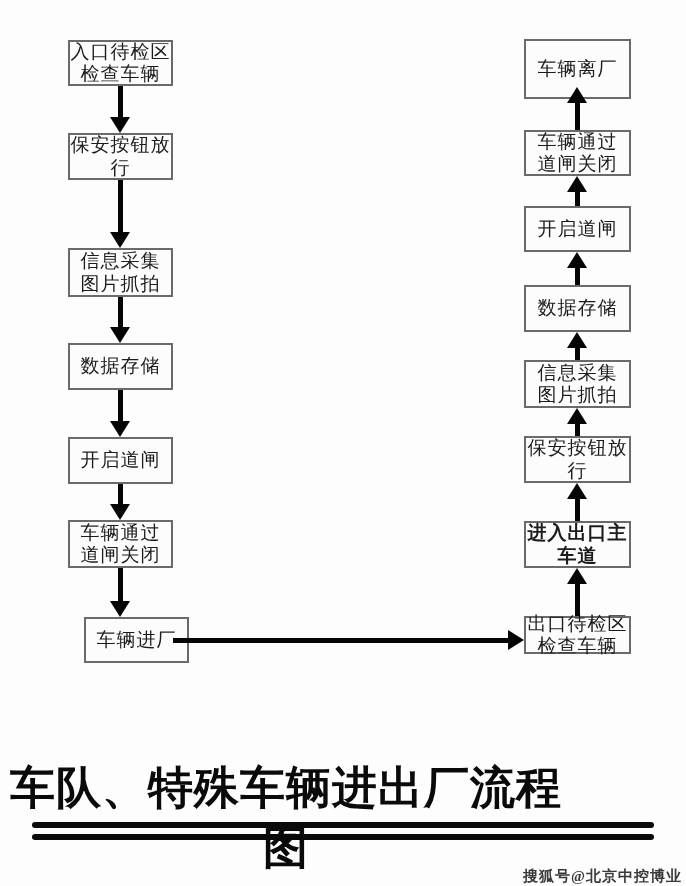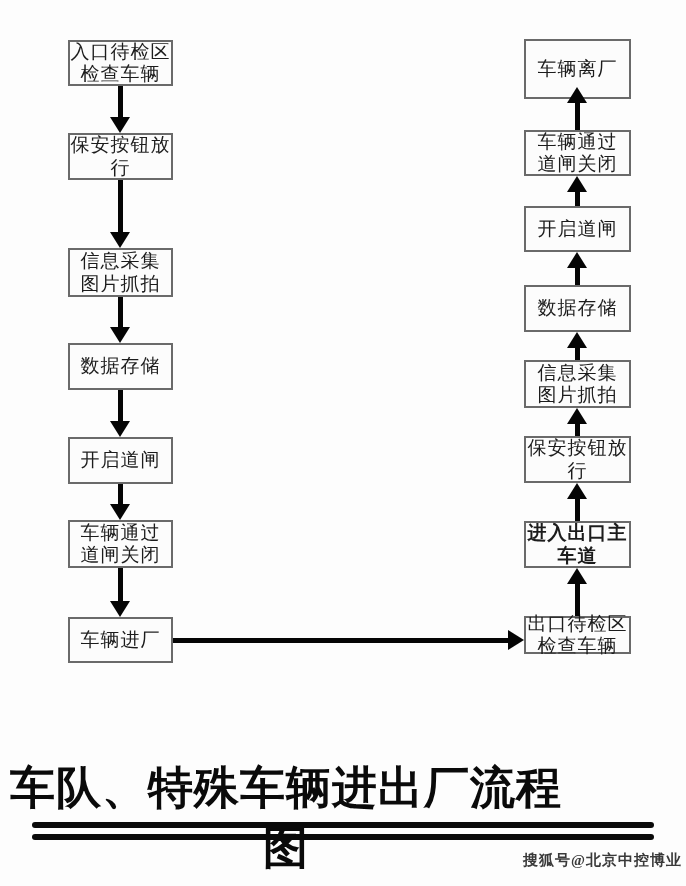--- a/index.html
+++ b/index.html
@@ -67,21 +67,21 @@
   .rule{
     position:absolute;
     left:32px;width:622px;height:6px;
     background:#0a0a0a;
     border-radius:3px;
   }
   .rule-1{top:822px;}
   .rule-2{top:834px;}
   .watermark{
     position:absolute;
-    right:4px;bottom:16px;
+    right:4px;bottom:0;
     font-size:15px;
     font-weight:bold;
     color:#3a3a3a;
     letter-spacing:1px;
   }
 </style>
 </head>
 <body>
 
 <div class="canvas">
@@ -90,21 +90,21 @@
     <div class="node" style="top:40px;height:46px;">入口待检区
 检查车辆</div>
     <div class="node" style="top:133px;height:47px;">保安按钮放
 行</div>
     <div class="node" style="top:248px;height:49px;">信息采集
 图片抓拍</div>
     <div class="node" style="top:343px;height:47px;">数据存储</div>
     <div class="node" style="top:437px;height:47px;">开启道闸</div>
     <div class="node" style="top:520px;height:48px;">车辆通过
 道闸关闭</div>
-    <div class="node" style="top:617px;height:46px;">车辆进厂</div>
+    <div class="node" style="top:617px;height:46px;margin-left:16px;">车辆进厂</div>
 
     <div class="arrow arrow-v arrow-down" style="left:110px;top:86px;height:47px;">
         <i class="shaft"></i>
         <i class="head"></i>
       </div>
     <div class="arrow arrow-v arrow-down" style="left:110px;top:180px;height:68px;">
         <i class="shaft"></i>
         <i class="head"></i>
       </div>
     <div class="arrow arrow-v arrow-down" style="left:110px;top:297px;height:46px;">

